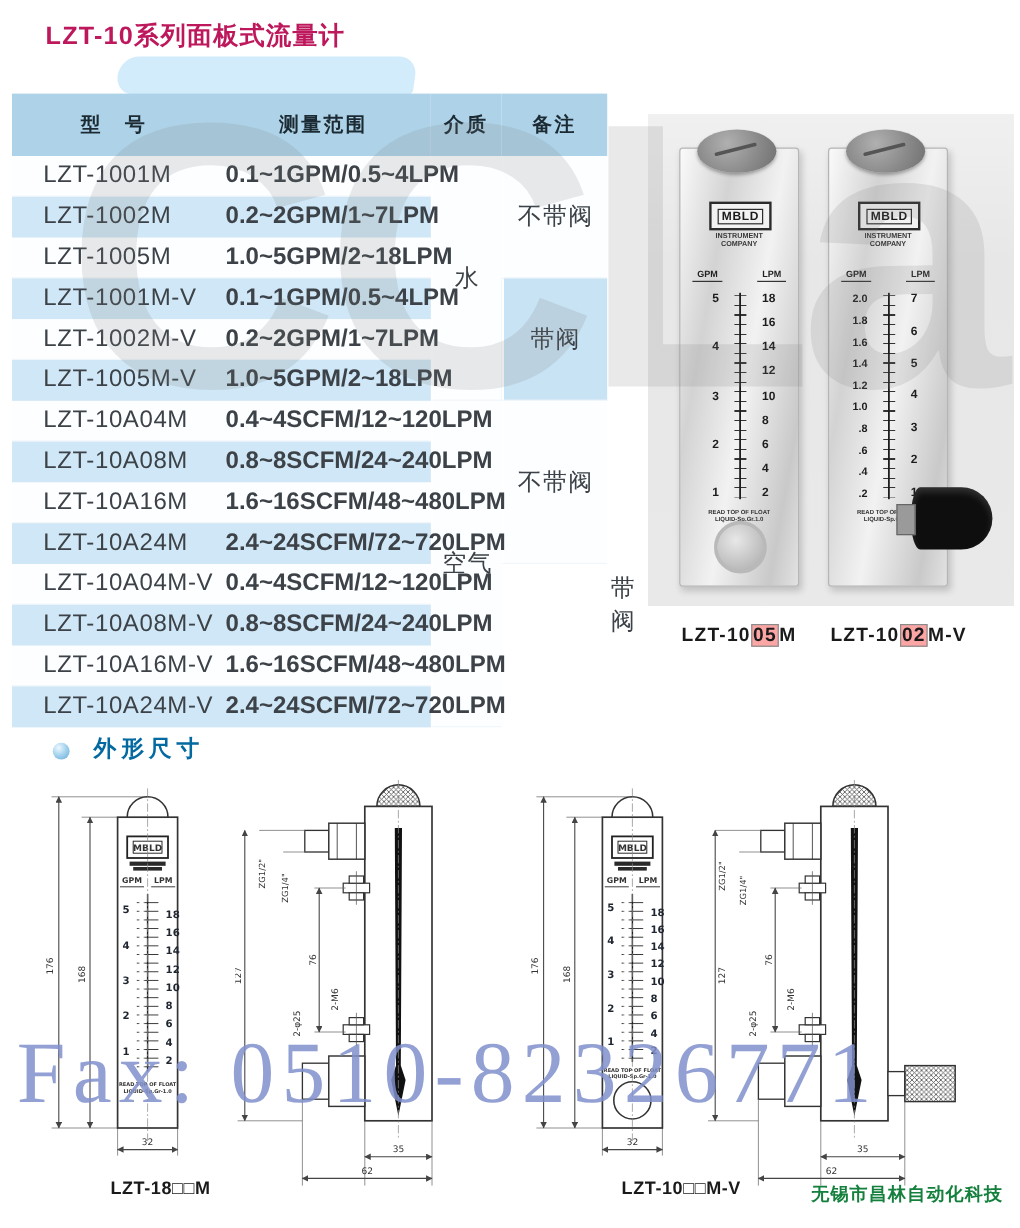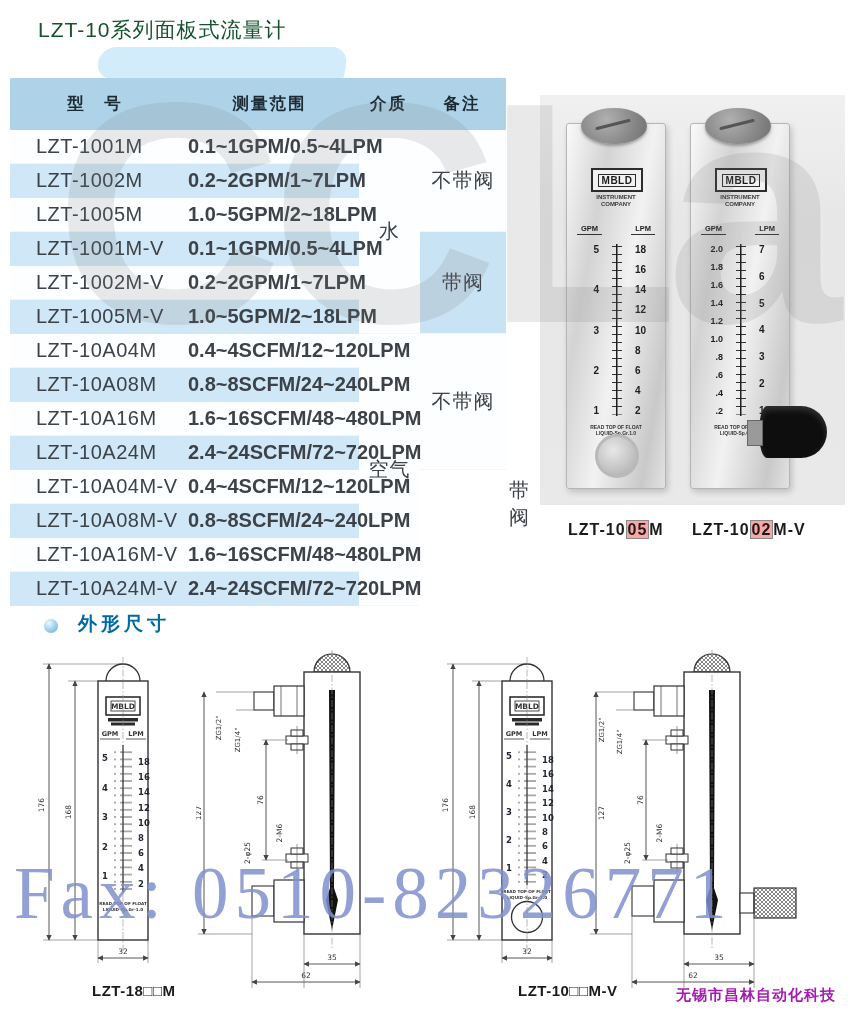--- a/index.html
+++ b/index.html
@@ -1,19 +1,19 @@
 <!DOCTYPE html>
 <html><head>
 <meta charset="utf-8">
 <style>
   html,body{margin:0;padding:0;background:#fff;}
   #canvas{position:relative;width:850px;height:1023px;background:#fff;overflow:hidden;
           font-family:"Liberation Sans",sans-serif;}
   
-  .page-title{position:absolute;left:38px;top:16px;font-size:21px;font-weight:normal;color:#14532d;letter-spacing:1px;}
+  .page-title{position:absolute;left:38px;top:16px;font-size:21px;font-weight:bold;color:#be185d;letter-spacing:1px;}
   .swoosh{position:absolute;left:98px;top:47px;width:248px;height:32px;background:#d3ecfb;border-radius:16px 16px 4px 16px;transform:skewX(-8deg);}
   
   .spec-table{position:absolute;left:10px;top:78px;width:496px;border-collapse:separate;border-spacing:0;table-layout:fixed;}
   .spec-table th{height:50px;background:#aed3e8;color:#1c2b33;font-size:16.5px;font-weight:bold;letter-spacing:2px;}
   .spec-table td{height:31px;font-size:20px;color:#3c4247;background:#fdfeff;border-bottom:1px solid #f0f6fa;}
   .spec-table tr.stripe td.c-model,.spec-table tr.stripe td.c-range{background:#cfe7f6;border-bottom:1px solid #cfe7f6;}
   .c-model{padding-left:26px;letter-spacing:.5px;}
   .c-range{padding-left:8px;color:#4a5055;font-weight:bold;}
   .c-medium,.c-remark{text-align:center;border-left:2px solid #fff;background:#fdfeff;font-size:15px;color:#333;letter-spacing:1px;}
   .c-remark.blue{background:#c8e3f4;}
@@ -53,21 +53,21 @@
      background:radial-gradient(circle at 35% 30%,#eef8ff,#a8d4ee 45%,#64a8d8);}
   .sec-title{position:absolute;left:78px;top:611px;font-size:19px;font-weight:600;color:#0369a1;letter-spacing:4px;}
   
   .drw{position:absolute;}
   .drw *{vector-effect:none;}
   svg text{font-family:"DejaVu Sans",sans-serif;fill:#333;}
   .dim-label{font-size:7.5px;}
   .snum text{font-size:8.5px;font-weight:bold;fill:#1f2630;}
   .snum.end text{text-anchor:end;}
   .drw-label{position:absolute;top:982px;font-size:15px;font-weight:bold;color:#1a1a1a;letter-spacing:.5px;}
-  .footer-company{position:absolute;left:676px;top:986px;font-size:15px;font-weight:bold;color:#a21caf;letter-spacing:1px;}
+  .footer-company{position:absolute;left:676px;top:986px;font-size:15px;font-weight:bold;color:#15803d;letter-spacing:1px;}
   
   .wm{position:absolute;pointer-events:none;user-select:none;white-space:nowrap;z-index:40;}
   .wm-logo{left:55px;top:40px;width:795px;overflow:hidden;font-size:315px;font-weight:bold;
      color:rgba(122,122,122,.17);letter-spacing:-12px;line-height:1.1;}
   .wm-cn{left:0;top:268px;width:850px;overflow:hidden;font-size:215px;font-weight:bold;
      color:rgba(142,186,224,.20);letter-spacing:8px;}
   .wm-tel{left:14px;top:752px;font-size:73px;letter-spacing:7px;
      font-family:"Liberation Serif",serif;color:rgba(128,143,203,.85);}
   .wm-fax{left:14px;top:852px;font-size:73px;letter-spacing:6px;
      font-family:"Liberation Serif",serif;color:rgba(128,143,203,.85);}

